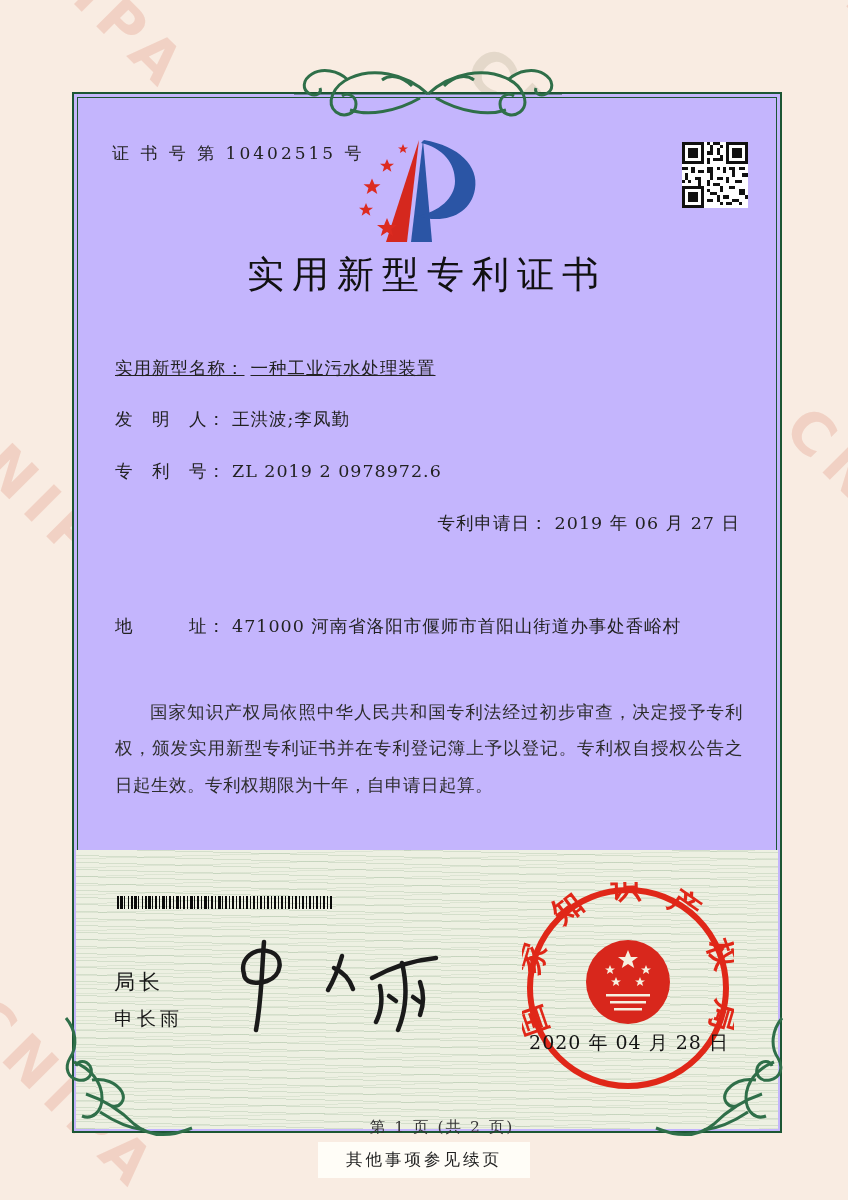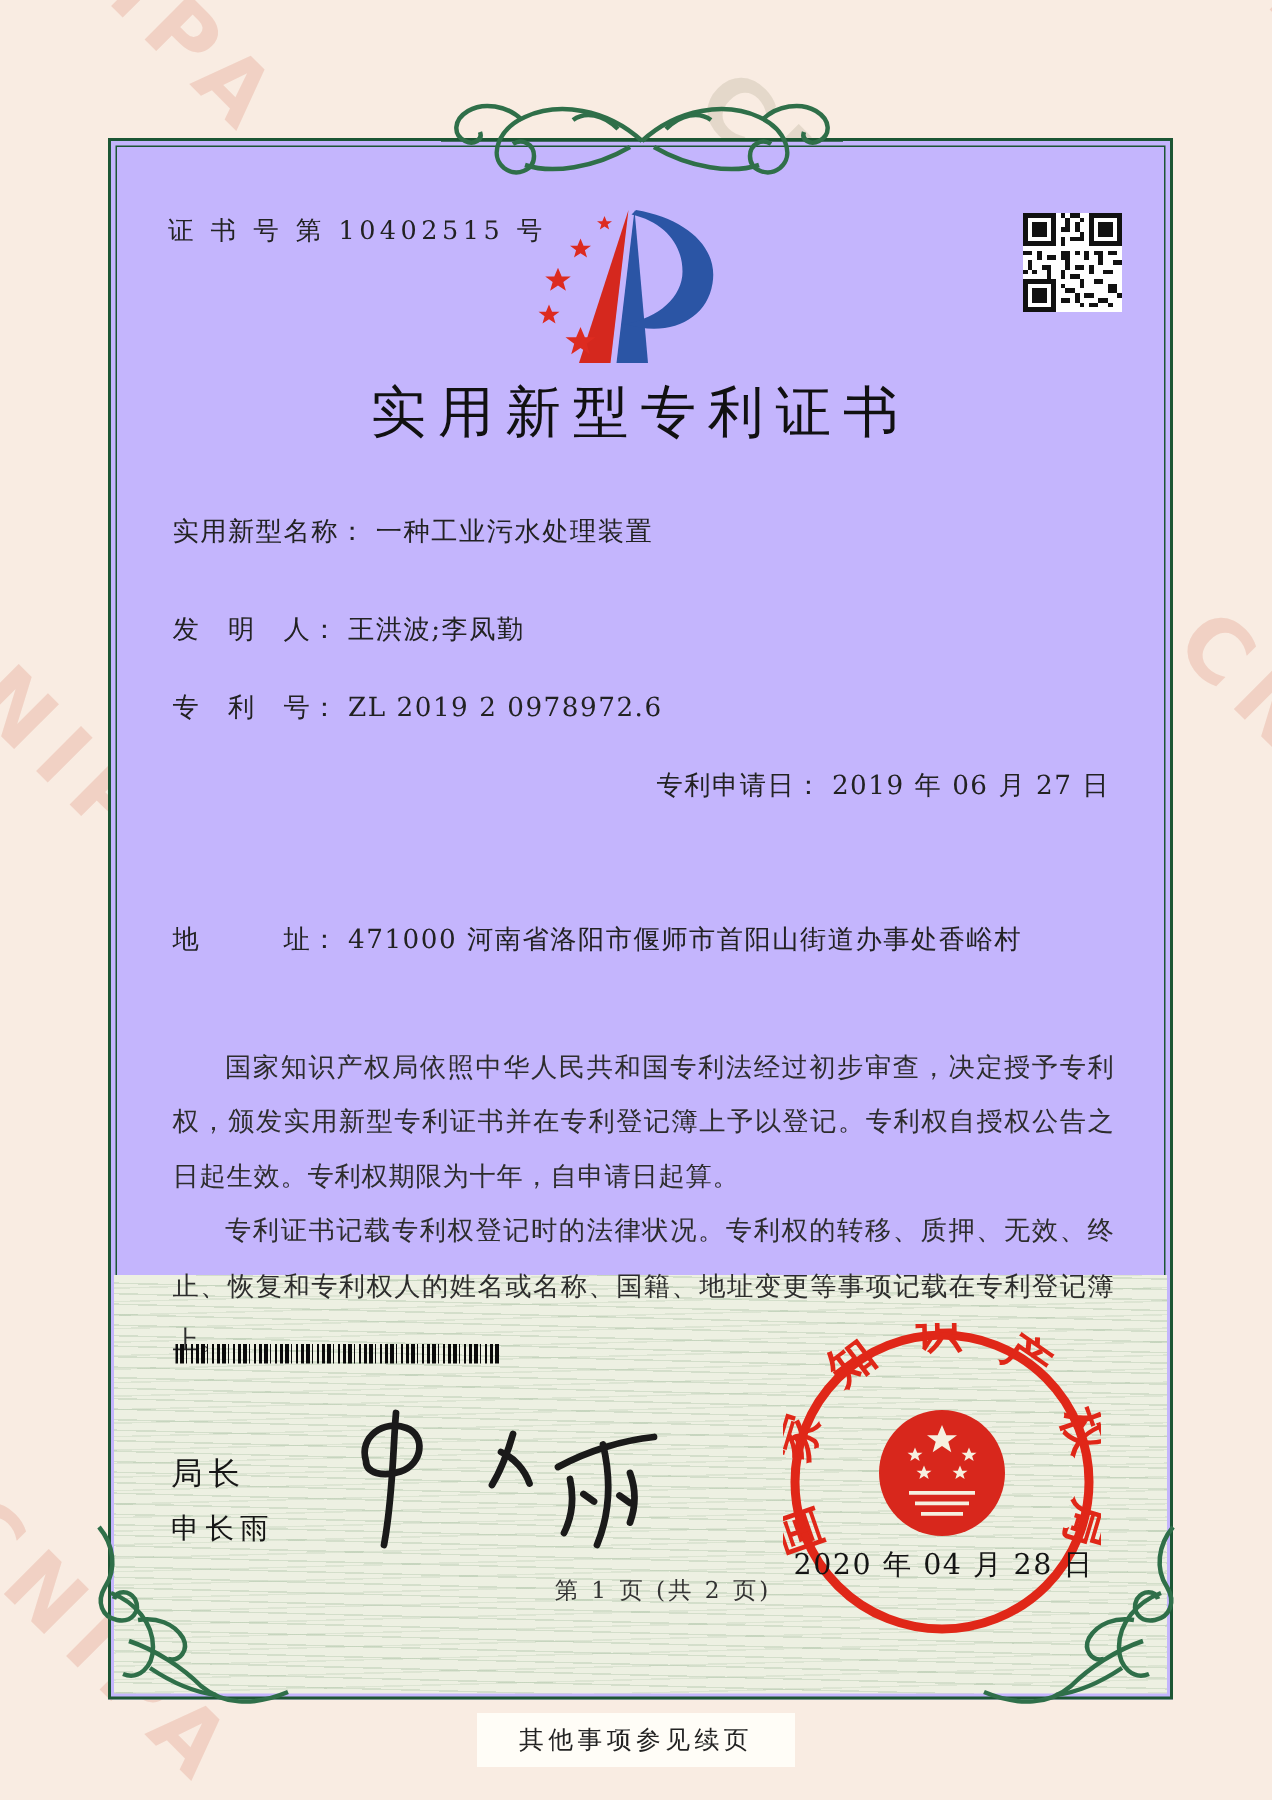--- a/index.html
+++ b/index.html
@@ -56,21 +56,21 @@
   }
   .sig-title{position:absolute;left:40px;top:874px;font-size:21px;letter-spacing:4px;color:#161616;}
   .sig-name{position:absolute;left:40px;top:912px;font-size:19px;letter-spacing:4px;color:#161616;}
   .sig-graphic{position:absolute;left:150px;top:842px;width:225px;height:100px;}
   .seal{position:absolute;left:448px;top:788px;width:212px;height:212px;}
   .seal-date{
     position:absolute;left:452px;top:936px;width:206px;text-align:center;
     font-size:19px;letter-spacing:1px;color:#141414;z-index:5;
   }
   .page-info{
-    position:absolute;left:0;right:0;top:956px;text-align:center;
+    position:absolute;left:0;right:0;top:1023px;text-align:center;
     font-size:15.5px;letter-spacing:2px;color:#333;padding-left:30px;
   }
   .cont-note{
     position:absolute;left:50%;top:1142px;transform:translateX(-50%);
     background:#fffdf7;padding:7px 28px;font-size:16.5px;letter-spacing:3px;color:#222;z-index:4;
   }
   .ornament{position:absolute;z-index:4;pointer-events:none;}
   .orn-top{left:294px;top:62px;width:268px;height:64px;}
   .orn-bl{left:56px;top:1016px;width:140px;height:126px;}
   .orn-br{left:652px;top:1016px;width:140px;height:126px;transform:scaleX(-1);}
@@ -162,39 +162,38 @@
         <use href="#star" transform="translate(46,15) scale(0.5)"></use>
         <use href="#star" transform="translate(30,32) scale(0.7)"></use>
         <use href="#star" transform="translate(15,53) scale(0.85)"></use>
         <use href="#star" transform="translate(9,76) scale(0.7)"></use>
         <use href="#star" transform="translate(30,94) scale(1.0)"></use>
       </g>
     </svg>
 
     <div class="title">实用新型专利证书</div>
 
-    <div class="field" style="top:248px;">
+    <div class="field" style="top:262px;text-decoration:underline;">
       <span class="lab">实用新型名称：</span><span>一种工业污水处理装置</span>
     </div>
     <div class="field" style="top:313px;">
       <span class="lab">发　明　人：</span><span>王洪波;李凤勤</span>
     </div>
     <div class="field" style="top:365px;">
       <span class="lab">专　利　号：</span><span>ZL 2019 2 0978972.6</span>
     </div>
     <div class="field" style="top:417px;text-align:right;">
       <span class="lab">专利申请日：</span><span>2019 年 06 月 27 日</span>
     </div>
     <div class="field" style="top:520px;">
       <span class="lab">地　　　址：</span><span>471000 河南省洛阳市偃师市首阳山街道办事处香峪村</span>
     </div>
 
     <div class="paras">
       <p>国家知识产权局依照中华人民共和国专利法经过初步审查，决定授予专利权，颁发实用新型专利证书并在专利登记簿上予以登记。专利权自授权公告之日起生效。专利权期限为十年，自申请日起算。</p>
-      <p>专利证书记载专利权登记时的法律状况。专利权的转移、质押、无效、终止、恢复和专利权人的姓名或名称、国籍、地址变更等事项记载在专利登记簿上。</p>
     </div>
 
     <div class="barcode"></div>
 
     <div class="sig-title">局长</div>
     <div class="sig-name">申长雨</div>
 
     <svg class="sig-graphic" viewBox="0 0 225 100">
       <g fill="none" stroke="#1a1a1a" stroke-width="4.5" stroke-linecap="round">
         <path d="M40,6 C38,28 38,62 32,94"></path>

